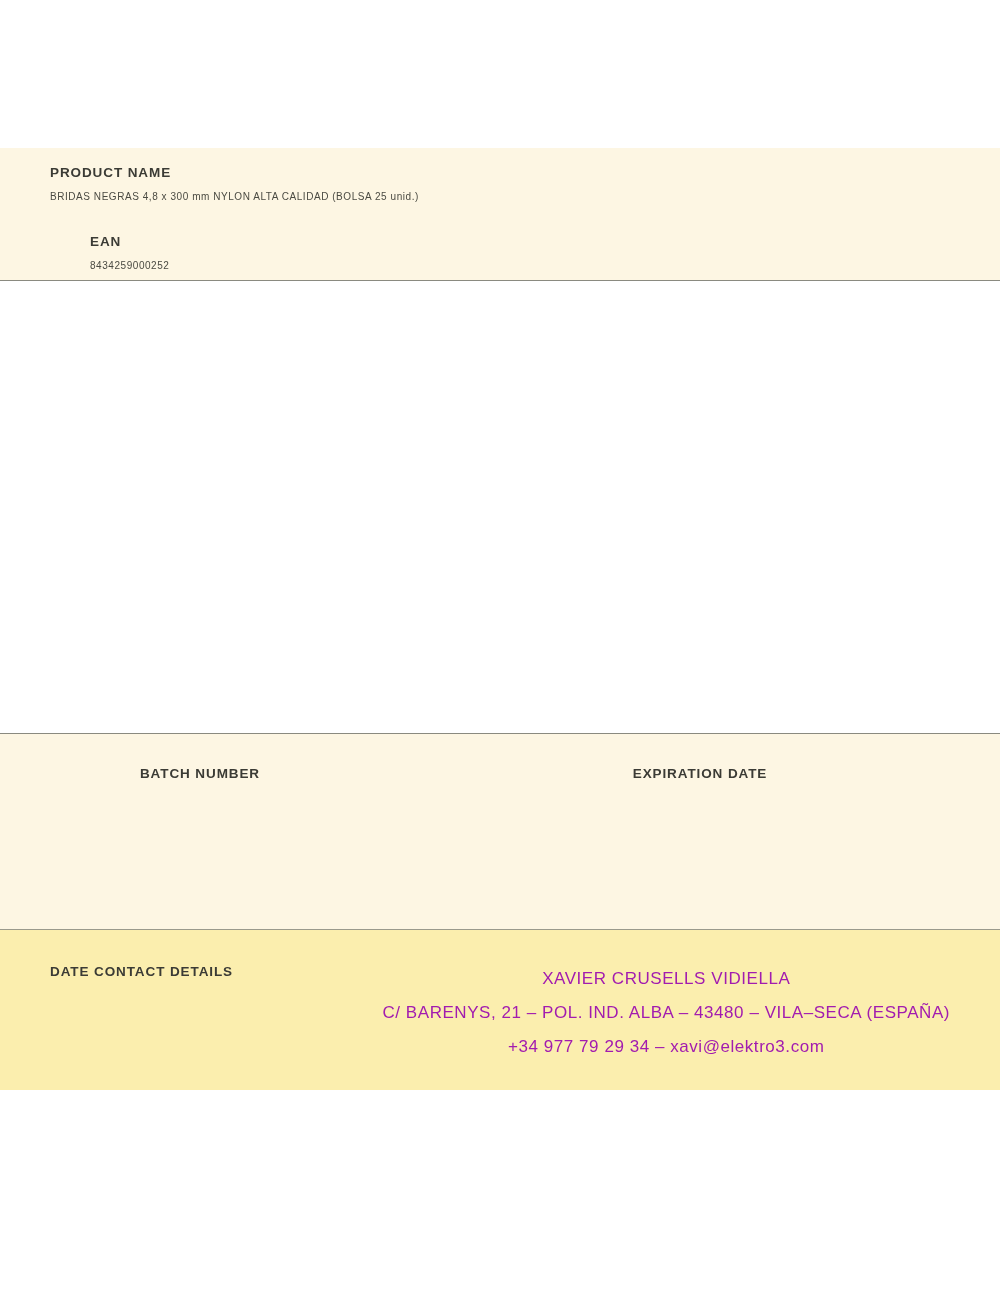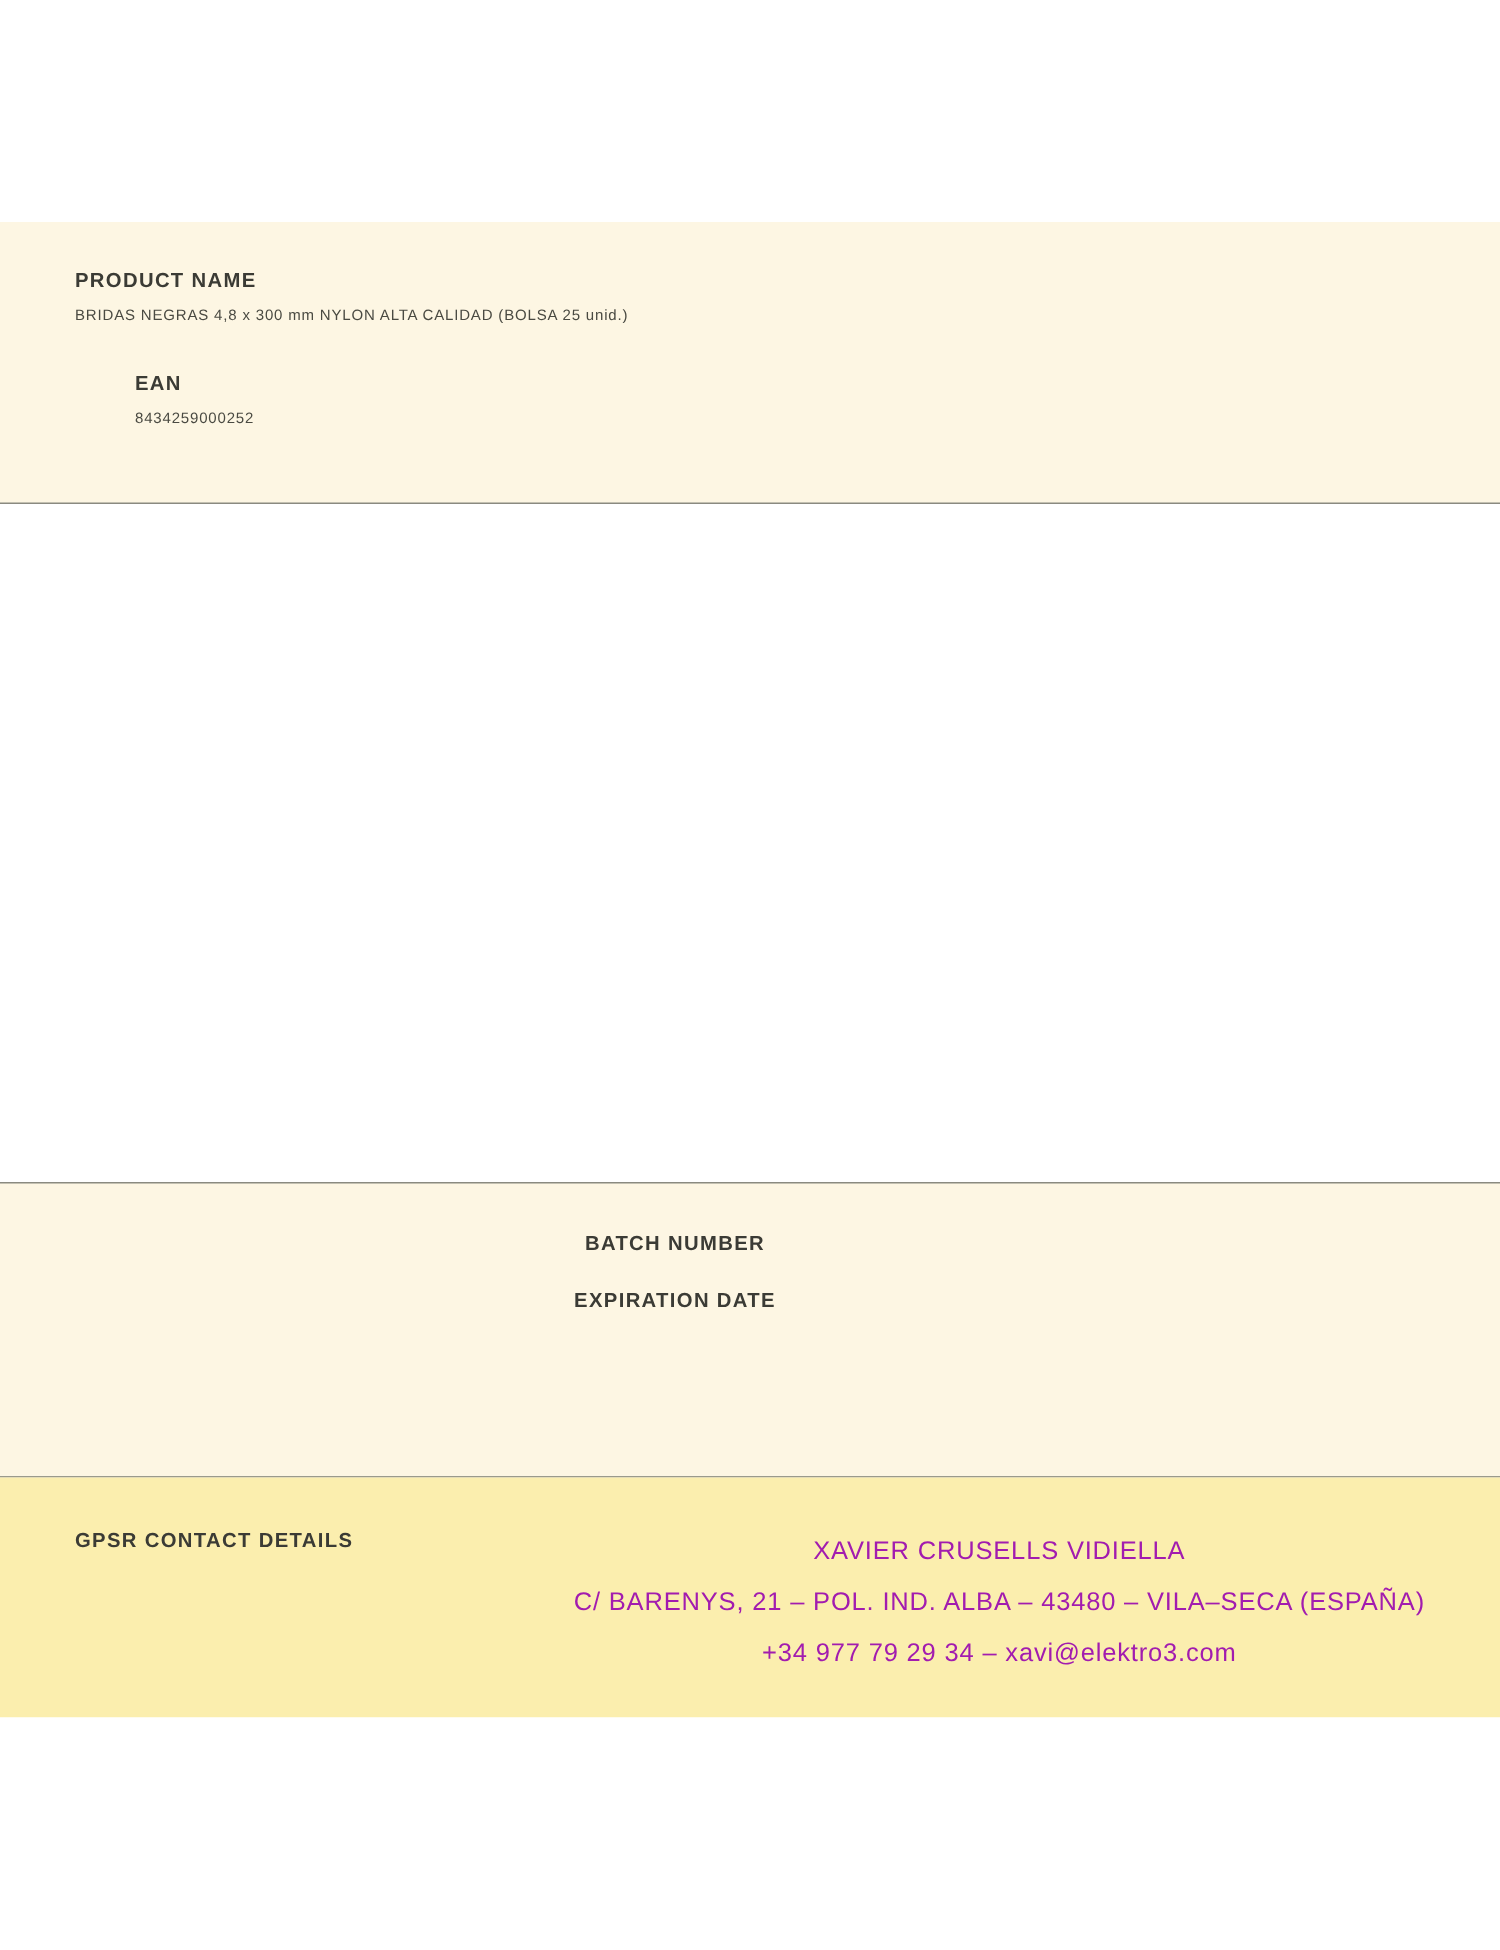--- a/index.html
+++ b/index.html
@@ -26,23 +26,23 @@
   .spacer-top {
     height: 148px;
     background: #ffffff;
   }
 
   
   .product-block {
     background: #fdf6e3;
     border-top: 1px solid #fdf6e3;
     border-bottom: 1px solid #8a8a80;
-    padding: 30px 50px 26px 50px;
+    padding: 16px 50px 26px 50px;
     box-sizing: border-box;
-    height: 188px;
+    height: 133px;
   }
 
   .field-label {
     font-size: 13.5px;
     font-weight: bold;
     letter-spacing: 0.9px;
     color: #3b3b35;
     margin: 0 0 11px 0;
   }
 
@@ -72,21 +72,20 @@
     border-top: 1px solid #8a8a80;
     border-bottom: 1px solid #9a9a8c;
     box-sizing: border-box;
     height: 197px;
     padding-top: 32px;
   }
 
   .two-col {
     display: flex;
     width: 100%;
-    flex-direction: column;
   }
   .col {
     flex: 1 1 50%;
     text-align: center;
     box-sizing: border-box;
   }
   .col.left-col { padding-right: 100px; }
   .col.right-col { padding-right: 100px; }
 
   .col-label {
@@ -170,21 +169,21 @@
         <p class="col-label">EXPIRATION DATE</p>
         <p class="col-value"></p>
       </div>
     </div>
 
     <div class="row-gap"></div>
 
   </section>
 
   <section class="gpsr-block">
-    <div class="gpsr-label">GPSR CONTACT DETAILS</div>
+    <div class="gpsr-label">DATE CONTACT DETAILS</div>
     <div class="gpsr-lines">
       <div>XAVIER CRUSELLS VIDIELLA</div>
       <div>C/ BARENYS, 21 – POL. IND. ALBA – 43480 – VILA–SECA (ESPAÑA)</div>
       <div>+34 977 79 29 34 – xavi@elektro3.com</div>
     </div>
   </section>
 
   <div class="bottom-blank"></div>
 
 </div>

